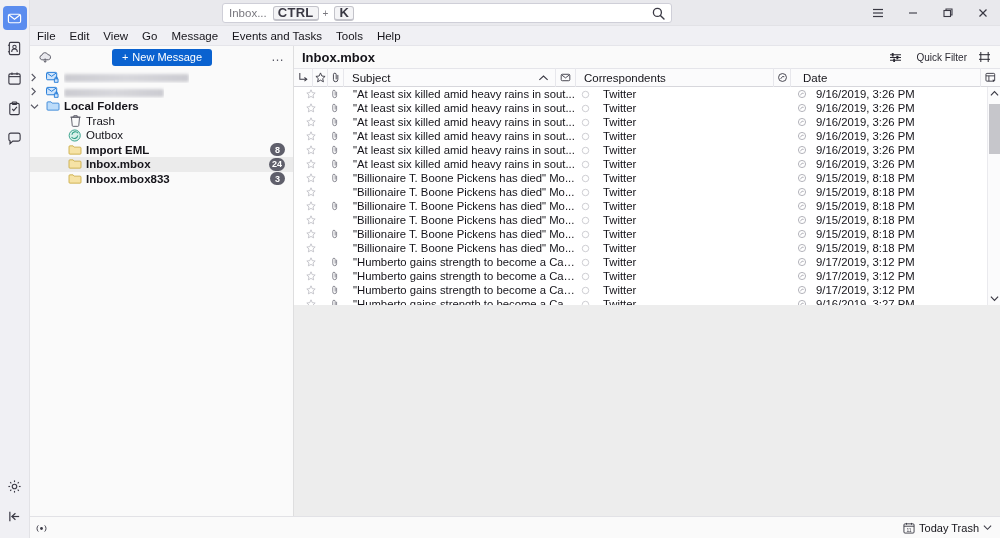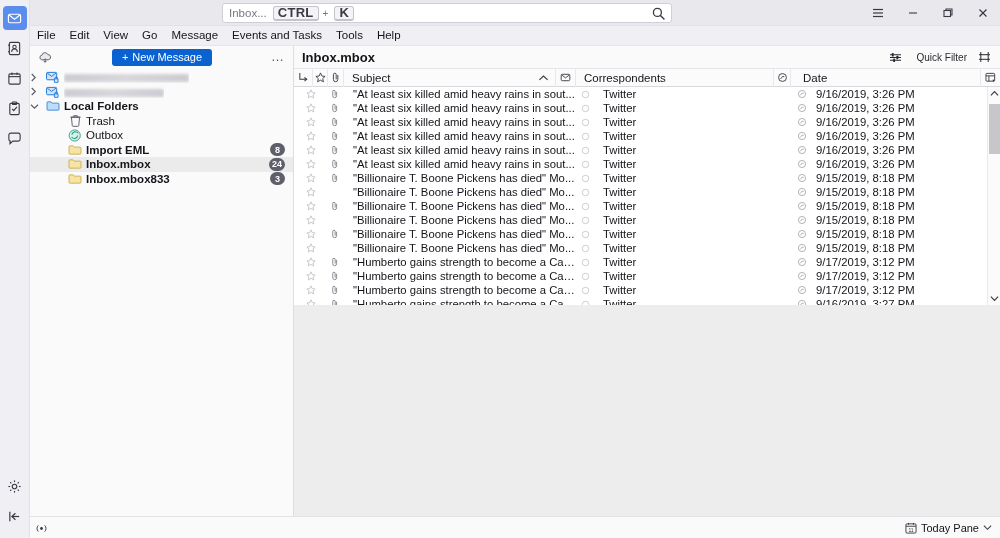--- a/index.html
+++ b/index.html
@@ -38,21 +38,21 @@
   .keyplus { color:#79787f; font-size:10px; margin-left:4px; }
   .search-mag { margin-left:auto; color:#3a3944; }
   .wincontrols { display:flex; height:26px; margin-left:auto; }
   .wc {
     width: 35px; height: 26px; display: flex; align-items: center; justify-content: center;
     color: #3a3944;
   }
 
   
   .menubar {
-    height: 20px; min-height:20px; background: #f0f0f4; display: flex; align-items: flex-end;
+    height: 20px; min-height:20px; background: #f0f0f4; display: flex; align-items: center;
     padding-left: 30px; border-bottom: 1px solid #e5e5ea;
   }
   .menu-item { padding: 0 7px; font-size: 11.5px; color: #15141a; line-height:20px; }
 
   
   .body { flex: 1; display: flex; min-height: 0; position: relative; background:#fafafa;}
 
   
   .rail {
     width: 30px; background: #f0f0f4; border-right: 1px solid #e2e2e6;
@@ -946,21 +946,21 @@
     <div class="sb-right">
       <span>
         <svg width="12" height="12" viewBox="0 0 13 13">
           <rect x="1" y="2" width="11" height="10" rx="1.2" fill="none" stroke="#3a3944" stroke-width="1"></rect>
           <line x1="1" y1="4.6" x2="12" y2="4.6" stroke="#3a3944" stroke-width="1"></line>
           <line x1="3.8" y1="1" x2="3.8" y2="3" stroke="#3a3944" stroke-width="1"></line>
           <line x1="9.2" y1="1" x2="9.2" y2="3" stroke="#3a3944" stroke-width="1"></line>
           <text x="6.5" y="10.6" font-size="5.4" text-anchor="middle" fill="#3a3944" font-family="Liberation Sans, sans-serif">11</text>
         </svg>
       </span>
-      <span>Today Pane</span>
+      <span>Today Trash</span>
       <span>
         <svg width="9" height="7" viewBox="0 0 10 7">
             <path d="M1 1.5 L5 5.5 L9 1.5" fill="none" stroke="#3a3944" stroke-width="1.2"></path>
           </svg>
       </span>
     </div>
   </div>
 </div>
 
 </body></html>

